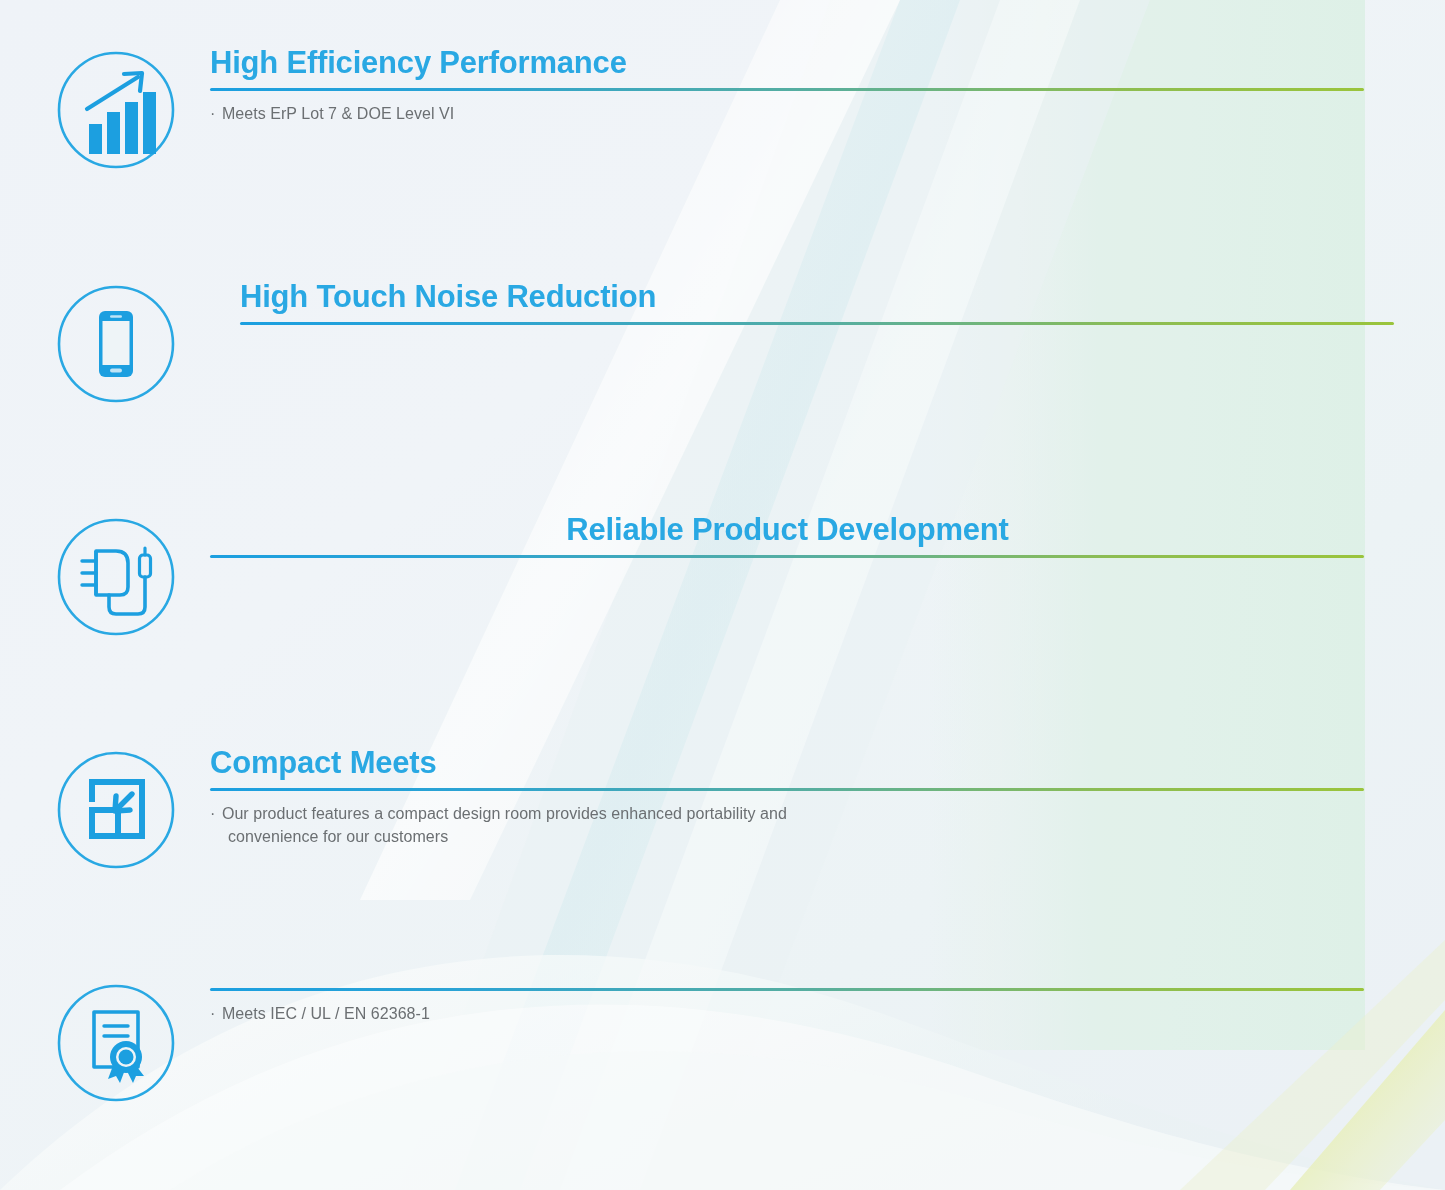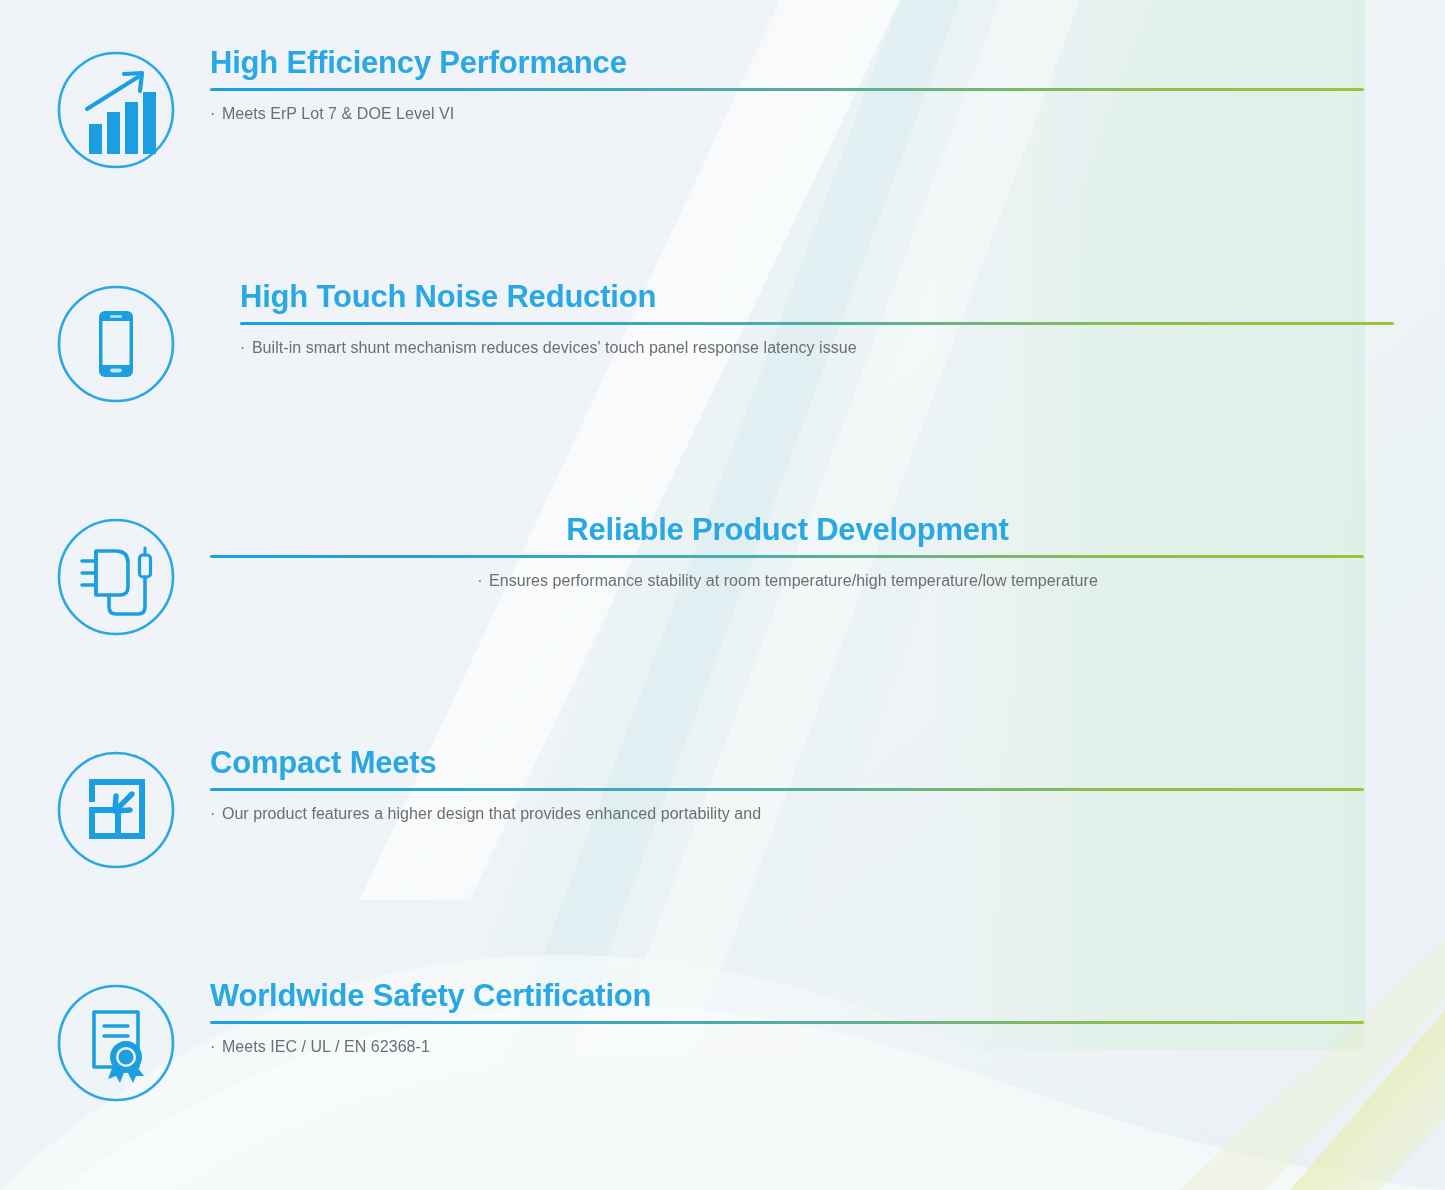--- a/index.html
+++ b/index.html
@@ -191,24 +191,20 @@
         <rect x="45" y="29" width="34" height="66" rx="6" ry="6" fill="#1c9fe0"></rect>
         <rect x="48.5" y="39" width="27" height="44" fill="#eef4f7"></rect>
         <rect x="56" y="33.2" width="12" height="2.6" rx="1.3" fill="#bfe4f6"></rect>
         <rect x="56" y="86.5" width="12" height="4" rx="2" fill="#bfe4f6"></rect>
       </svg>
     </div>
     <div class="feature-body" style="top:0;margin-left:30px;">
       <h2 class="feature-title">High Touch Noise Reduction</h2>
       <div class="feature-divider"></div>
       <div class="feature-lines">
-        <p class="feature-line">
-          <span class="bullet">·</span>
-          <span>Built-in smart shunt mechanism reduces devices' touch panel response latency issue</span>
-        </p>
       </div>
     </div>
   </section>
 
   <section class="feature-row" style="top:513px;">
     <div class="icon-wrap" style="top:2px;">
       <svg width="124" height="124" viewBox="0 0 124 124" xmlns="http://www.w3.org/2000/svg">
         <circle cx="62" cy="62" r="57" fill="none" stroke="#29a8e3" stroke-width="2.6"></circle>
         <path d="M42 36 L62 36 Q74 36 74 48 L74 72 Q74 80 66 80 L42 80 Z" fill="none" stroke="#1c9fe0" stroke-width="3.6" stroke-linejoin="round"></path>
         <line x1="42" y1="36" x2="42" y2="80" stroke="#1c9fe0" stroke-width="3.6"></line>
@@ -217,66 +213,64 @@
         <line x1="28" y1="70" x2="42" y2="70" stroke="#1c9fe0" stroke-width="3.4" stroke-linecap="round"></line>
         <path d="M55 80 L55 92 Q55 99 62 99 L84 99 Q91 99 91 92 L91 62" fill="none" stroke="#1c9fe0" stroke-width="3.6" stroke-linecap="round" stroke-linejoin="round"></path>
         <rect x="85.5" y="40" width="11" height="22" rx="3.5" ry="3.5" fill="none" stroke="#1c9fe0" stroke-width="3.2"></rect>
         <line x1="91" y1="33" x2="91" y2="40" stroke="#1c9fe0" stroke-width="3.2" stroke-linecap="round"></line>
       </svg>
     </div>
     <div class="feature-body" style="top:0;text-align:center;">
       <h2 class="feature-title">Reliable Product Development</h2>
       <div class="feature-divider"></div>
       <div class="feature-lines">
-        <p class="feature-line">
-          <span class="bullet">·</span>
-          <span>Ensures performance stability at room temperature/high temperature/low temperature</span>
-        </p>
       </div>
     </div>
   </section>
 
   <section class="feature-row" style="top:746px;">
     <div class="icon-wrap" style="top:2px;">
       <svg width="124" height="124" viewBox="0 0 124 124" xmlns="http://www.w3.org/2000/svg">
         <circle cx="62" cy="62" r="57" fill="none" stroke="#29a8e3" stroke-width="2.6"></circle>
         <path d="M38 54 L38 34 L88 34 L88 88 L60 88" fill="none" stroke="#1c9fe0" stroke-width="6"></path>
         <rect x="38" y="62" width="26" height="26" fill="none" stroke="#1c9fe0" stroke-width="6"></rect>
         <path d="M78 46 L62 62" fill="none" stroke="#1c9fe0" stroke-width="5.4" stroke-linecap="round"></path>
         <path d="M76 62 L61 63 L62 48" fill="none" stroke="#1c9fe0" stroke-width="5.4" stroke-linecap="round" stroke-linejoin="round"></path>
       </svg>
     </div>
     <div class="feature-body" style="top:0;">
       <h2 class="feature-title">Compact Meets</h2>
       <div class="feature-divider"></div>
       <div class="feature-lines">
         <p class="feature-line">
           <span class="bullet">·</span>
-          <span>Our product features a higher design that provides enhanced portability and</span>
+          <span>Our product features a compact design room provides enhanced portability and</span>
+        </p>
+        <p class="feature-line" style="padding-left:18px;">
+          <span>convenience for our customers</span>
         </p>
       </div>
     </div>
   </section>
 
   <section class="feature-row" style="top:979px;">
     <div class="icon-wrap" style="top:2px;">
       <svg width="124" height="124" viewBox="0 0 124 124" xmlns="http://www.w3.org/2000/svg">
         <circle cx="62" cy="62" r="57" fill="none" stroke="#29a8e3" stroke-width="2.6"></circle>
         <path d="M40 31 L84 31 L84 86 L40 86 Z" fill="none" stroke="#1c9fe0" stroke-width="3.6" stroke-linejoin="round"></path>
         <line x1="50" y1="45" x2="74" y2="45" stroke="#1c9fe0" stroke-width="3.4" stroke-linecap="round"></line>
         <line x1="50" y1="55" x2="74" y2="55" stroke="#1c9fe0" stroke-width="3.4" stroke-linecap="round"></line>
         <path d="M60 82 L54 98 L62 95 L66 102 L72 86" fill="#1c9fe0"></path>
         <path d="M80 82 L90 95 L82 95 L79 102 L72 88" fill="#1c9fe0"></path>
         <circle cx="72" cy="76" r="16" fill="#1c9fe0"></circle>
         <circle cx="72" cy="76" r="10" fill="#eef4f7"></circle>
         <circle cx="72" cy="76" r="7.5" fill="#1c9fe0"></circle>
       </svg>
     </div>
     <div class="feature-body" style="top:0;">
-      <h2 class="feature-title">Worldwide Safety Certification</h2>
       <div class="feature-divider"></div>
       <div class="feature-lines">
         <p class="feature-line">
           <span class="bullet">·</span>
           <span>Meets IEC / UL / EN 62368-1</span>
         </p>
       </div>
     </div>
   </section>
 

